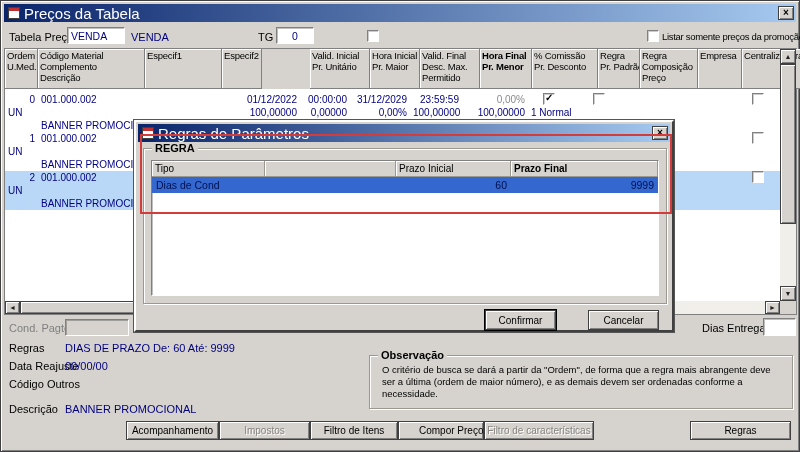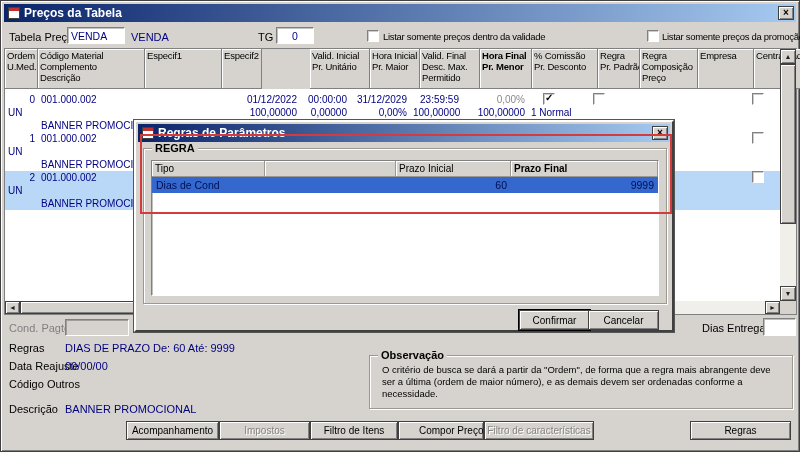--- a/index.html
+++ b/index.html
@@ -3,21 +3,21 @@
 <meta charset="utf-8">
 <style>
   *{box-sizing:border-box;margin:0;padding:0}
   html,body{width:800px;height:452px}
   body{position:relative;font-family:"Liberation Sans",sans-serif;font-size:11px;color:#000;background:#d6d3ce;overflow:hidden}
   .window{position:absolute;inset:0;background:#d6d3ce;border:1px solid #404040;box-shadow:inset 1px 1px 0 #fff,inset -1px -1px 0 #808080}
   .titlebar{position:absolute;height:18px;background:linear-gradient(to right,#0a246a,#a6caf0);display:flex;align-items:center;padding:0 2px 0 4px}
   .main-tb{left:3px;top:3px;right:3px}
   .tb-icon{width:12px;height:12px;margin-right:4px;background:#fff;border:1px solid #404040;position:relative;flex:none}
   .tb-icon::before{content:"";position:absolute;left:0;top:0;right:0;height:3px;background:#c03030}
-  .tb-text{color:#fff;font-weight:bold;font-size:12px;flex:1;white-space:nowrap;overflow:hidden}
+  .tb-text{color:#fff;font-weight:normal;font-size:15px;flex:1;white-space:nowrap;overflow:hidden}
   .closebtn{width:16px;height:14px;background:#d6d3ce;border:1px solid #404040;box-shadow:inset 1px 1px 0 #fff,inset -1px -1px 0 #808080;font-size:10px;line-height:12px;text-align:center;font-weight:bold;color:#000;flex:none}
   .lbl{position:absolute;white-space:nowrap}
   .navy{color:#000080}
   .grayt{color:#808080}
   .tight{font-size:9.5px;letter-spacing:-0.3px}
   .sunken{background:#fff;border:1px solid;border-color:#808080 #fff #fff #808080;box-shadow:inset 1px 1px 0 rgba(0,0,0,.25)}
   input.field{position:absolute;font-family:inherit;font-size:10.5px;color:#000080;padding:1px 3px;outline:none}
   .cbx{position:absolute;width:12px;height:12px;background:#fff;border:1px solid;border-color:#808080 #fff #fff #808080;box-shadow:inset 1px 1px 0 rgba(0,0,0,.2)}
   .tick{position:absolute;left:1px;top:-2px;font-size:10px;font-weight:bold;color:#000;line-height:12px}
   
@@ -75,21 +75,20 @@
     <span class="tb-text">Preços da Tabela</span>
     <span class="closebtn">×</span>
   </div>
 
   <span class="lbl" style="left:8px;top:30px">Tabela Preço</span>
   <input class="field sunken" style="left: 66px; top: 26px; width: 58px; height: 17px;" value="VENDA">
   <span class="lbl navy" style="left:130px;top:30px">VENDA</span>
   <span class="lbl" style="left:257px;top:30px">TG</span>
   <input class="field sunken" style="left: 275px; top: 26px; width: 38px; height: 17px; text-align: center;" value="0">
   <span class="cbx" style="left:366px;top:29px"></span>
-  <span class="lbl tight" style="left:382px;top:30px">Listar somente preços dentro da validade</span>
   <span class="cbx" style="left:646px;top:29px"></span>
   <span class="lbl tight" style="left:661px;top:30px">Listar somente preços da promoção</span>
 
   <div class="grid">
     <div class="grid-header" id="grid-header">
         <div class="gcol" style="width: 33px;">
           <div>Ordem</div>
           <div>U.Med.</div>
         </div>
         <div class="gcol" style="width: 107px;">
@@ -126,21 +125,21 @@
         </div>
         <div class="gcol" style="width: 42px;">
           <div>Regra</div>
           <div>Pr. Padrão</div>
         </div>
         <div class="gcol" style="width: 58px;">
           <div>Regra</div>
           <div>Composição</div>
           <div>Preço</div>
         </div>
-        <div class="gcol" style="width: 56px;">
+        <div class="gcol" style="width: 44px;">
           <div>Empresa</div>
         </div>
         <div class="gcol" style="width: 64px;">
           <div>Centralizadora</div>
         </div>
         <div class="gcol" style="width: 44px;">
           <div>Promoção</div>
         </div>
       </div>
     <div class="grid-body" id="grid-body">
@@ -256,17 +255,17 @@
         </div>
         <div class="dlg-row sel">
           <span class="dc dc0">Dias de Cond</span>
           <span class="dc dc1"></span>
           <span class="dc dc2 r">60</span>
           <span class="dc dc3 r">9999</span>
         </div>
       </div>
     </div>
     <div class="red-rect"></div>
-    <button class="btn default dlg-btn" style="left:383px;top:188px">Confirmar</button>
+    <button class="btn default dlg-btn" style="left:349px;top:188px">Confirmar</button>
     <button class="btn dlg-btn" style="left:452px;top:188px">Cancelar</button>
   </div>
 
 </div>
 
 </body></html>

